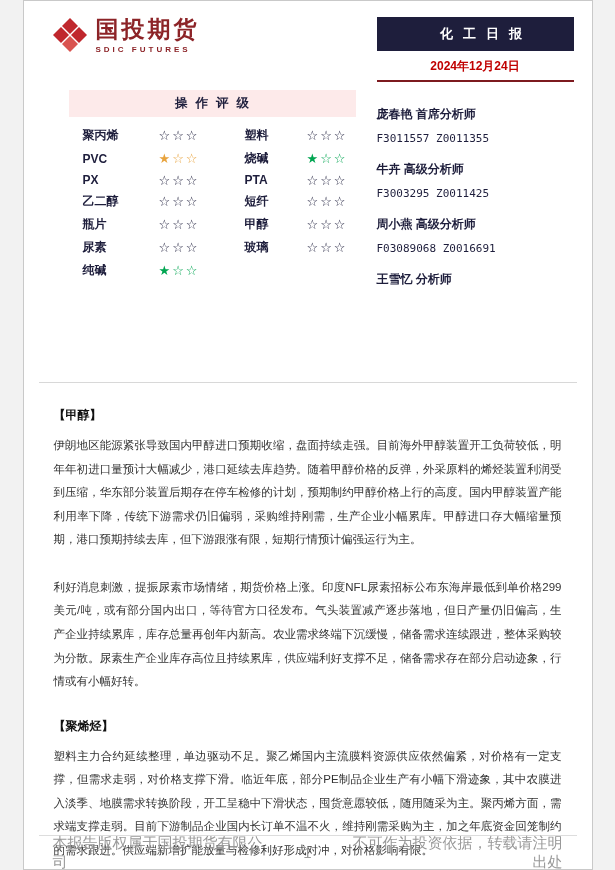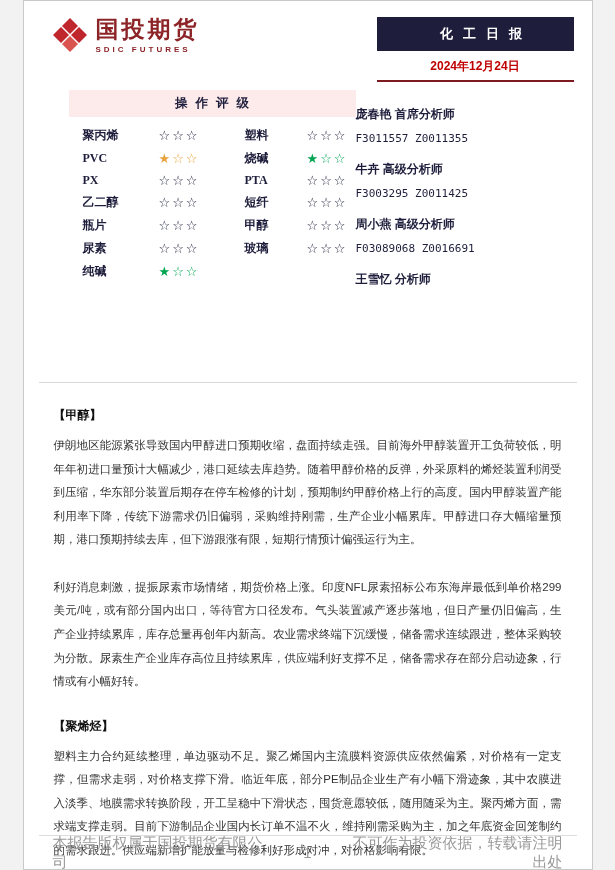--- a/index.html
+++ b/index.html
@@ -18,27 +18,27 @@
   .masthead { width:197px; }
   .report-type {
     background:#1e1e3c; color:#ffffff; font-size:13px; font-weight:bold;
     letter-spacing:10px; padding:8px 0 8px 22px; text-align:center;
   }
   .report-date {
     color:#c00000; font-size:12px; font-weight:bold; text-align:center;
     padding:7px 0 5px; border-bottom:2px solid #7d1a1f;
   }
   
-  .columns { display:flex; justify-content:flex-start; padding:8px 18px 0 45px; min-height:286px; }
+  .columns { display:flex; justify-content:space-between; padding:8px 18px 0 45px; min-height:286px; }
   .left-col { width:287px; }
   .rating-header {
     background:#fdeaea; color:#1e1e3c; font-weight:bold; font-size:12.5px;
     letter-spacing:8px; text-align:center; padding:5px 0 5px 8px; margin-bottom:7px;
   }
-  .rating-row { display:grid; grid-template-columns:76px 86px 62px 63px; padding:3px 0 3px 14px; align-items:center;font-family:Liberation Serif, serif; }
+  .rating-row { display:grid; grid-template-columns:76px 86px 62px 63px; padding:3px 0 3px 14px; align-items:center; }
   .r-name { font-size:12px; font-weight:bold; color:#1e1e3c; }
   .r-stars { font-size:13px; letter-spacing:2px; color:#1e1e3c; line-height:1; }
   .right-col { width:197px; padding-top:16px; padding-right:4px; }
   .analyst + .analyst { margin-top:16px; }
   .analyst-name { font-size:12px; font-weight:bold; color:#1e1e3c; }
   .analyst-codes { font-family:"DejaVu Sans Mono", monospace; font-size:11px; color:#1e1e3c; margin-top:9px; }
   .contact { margin-top:20px; }
   .contact-phone, .contact-email { font-family:"DejaVu Sans Mono", monospace; font-size:11px; color:#1e1e3c; }
   .contact-email { margin-top:10px; letter-spacing:-0.3px; }
   

